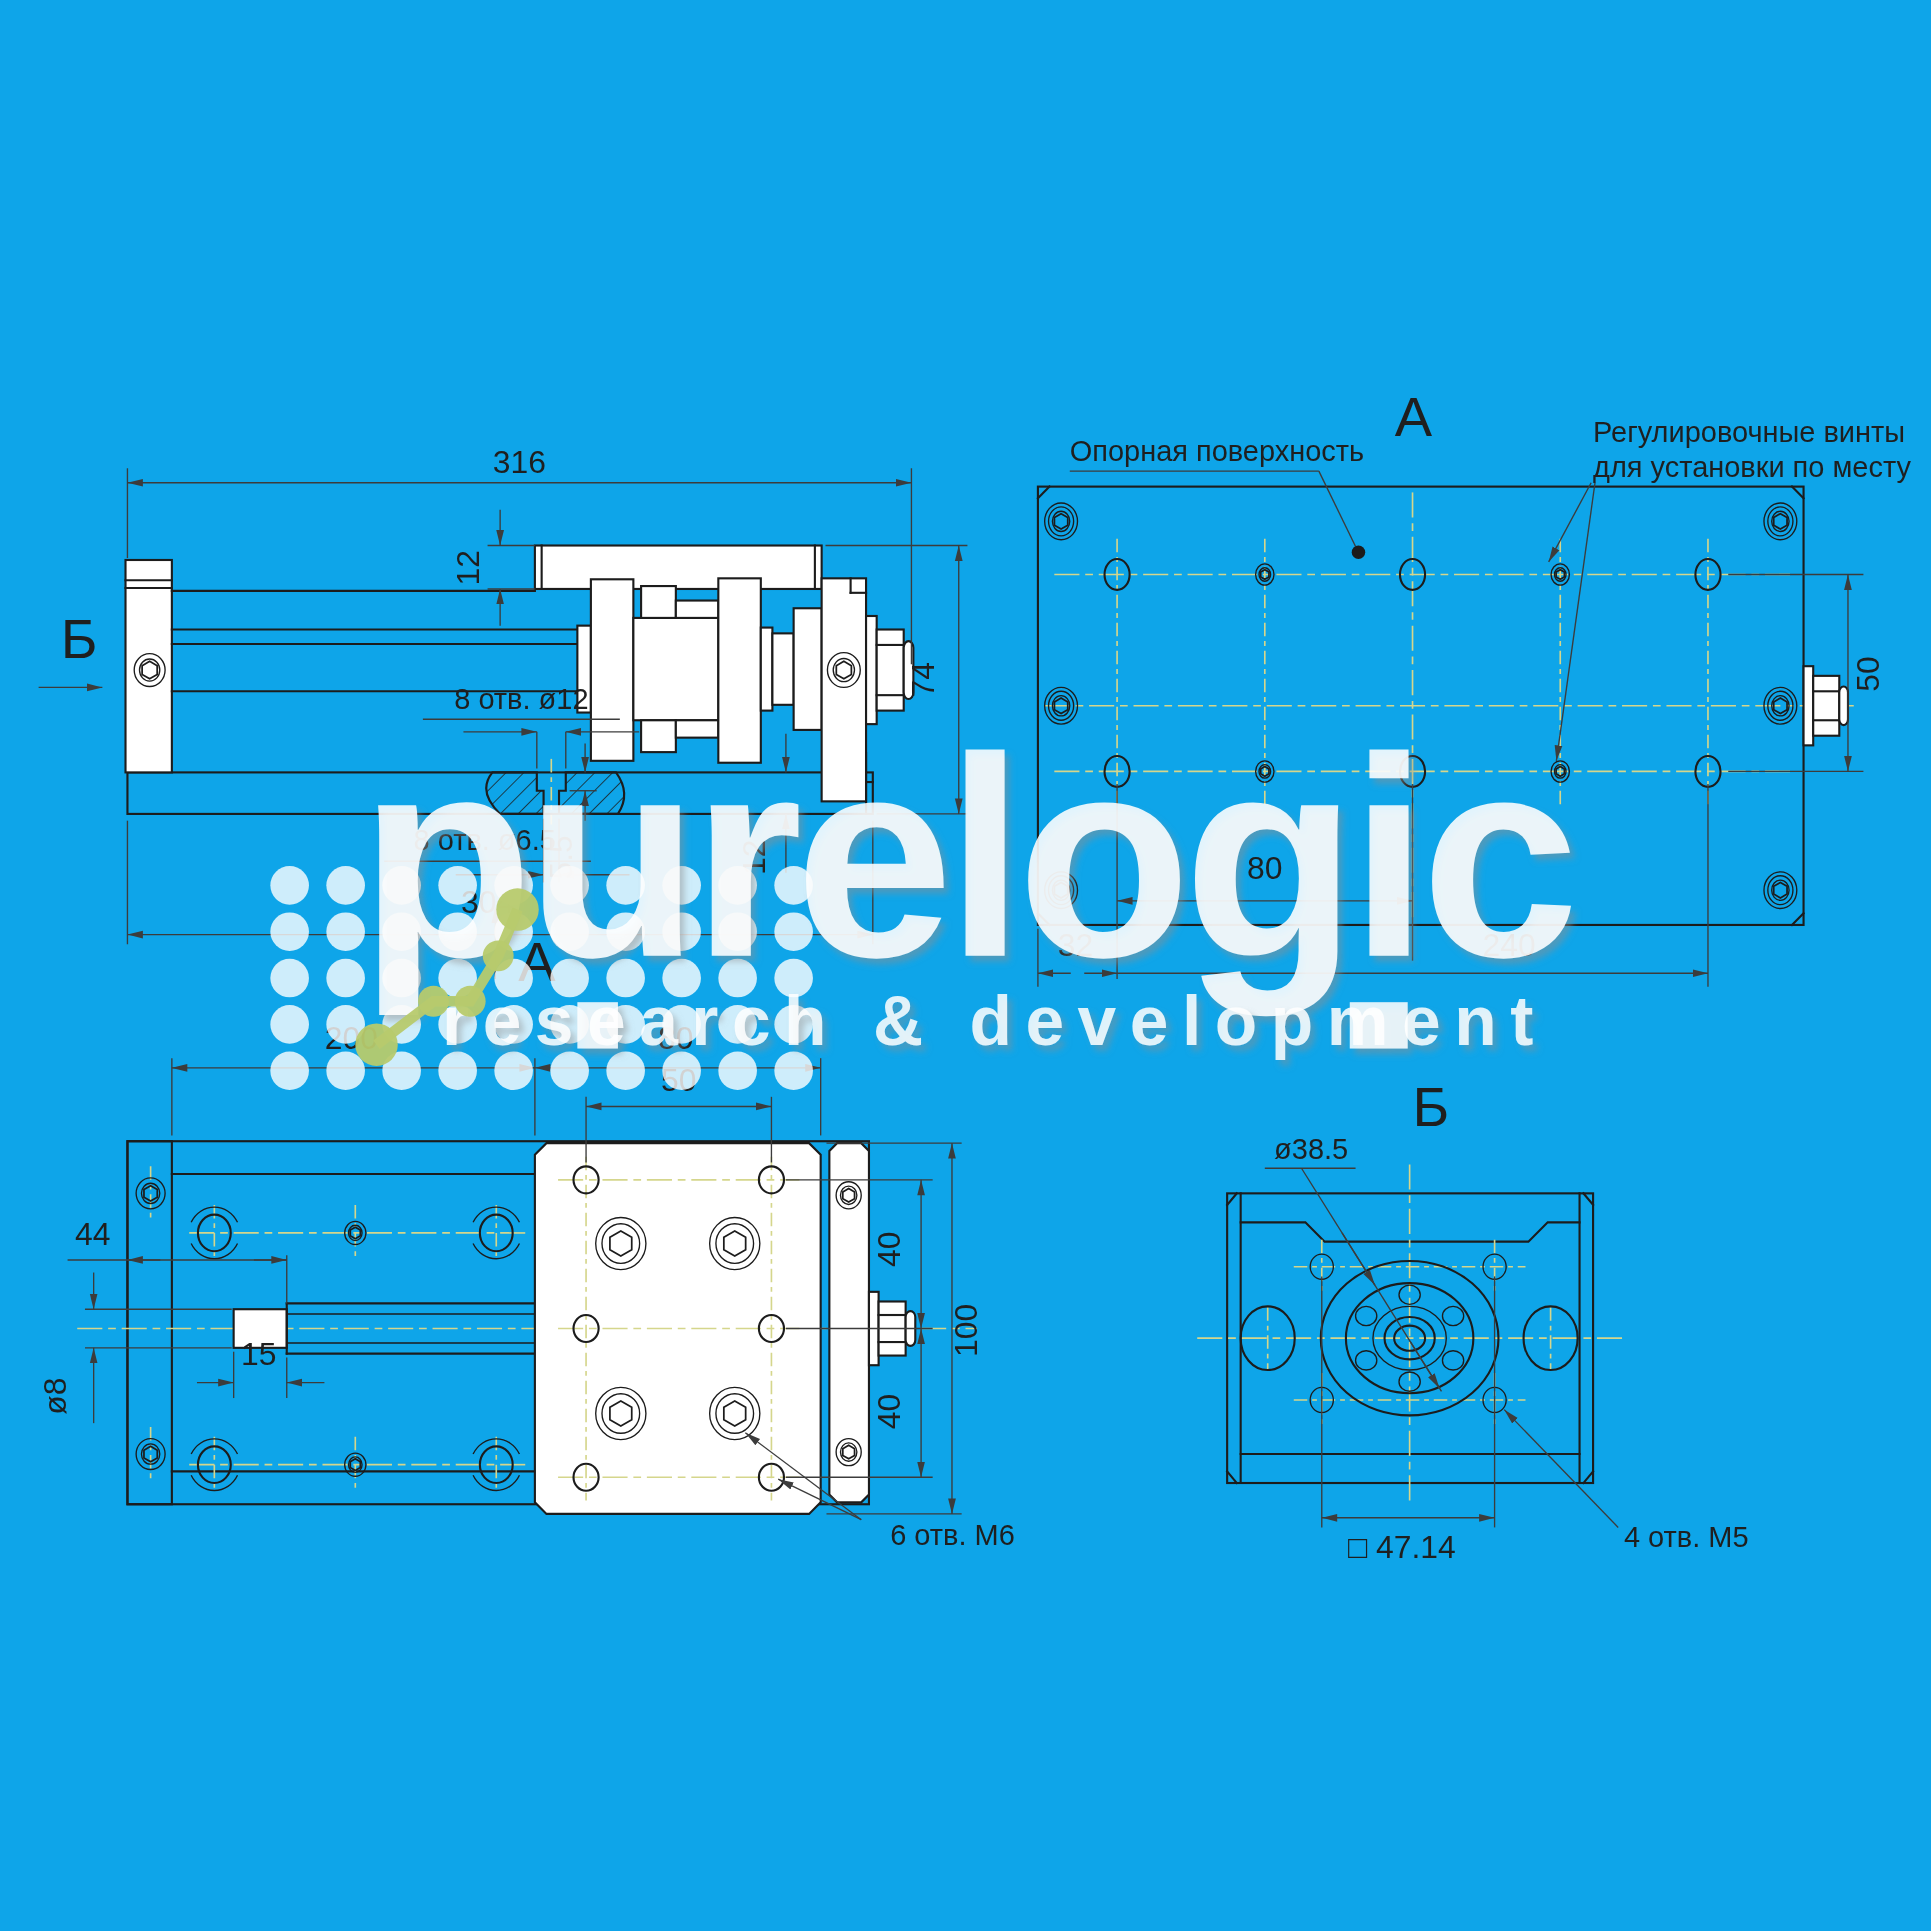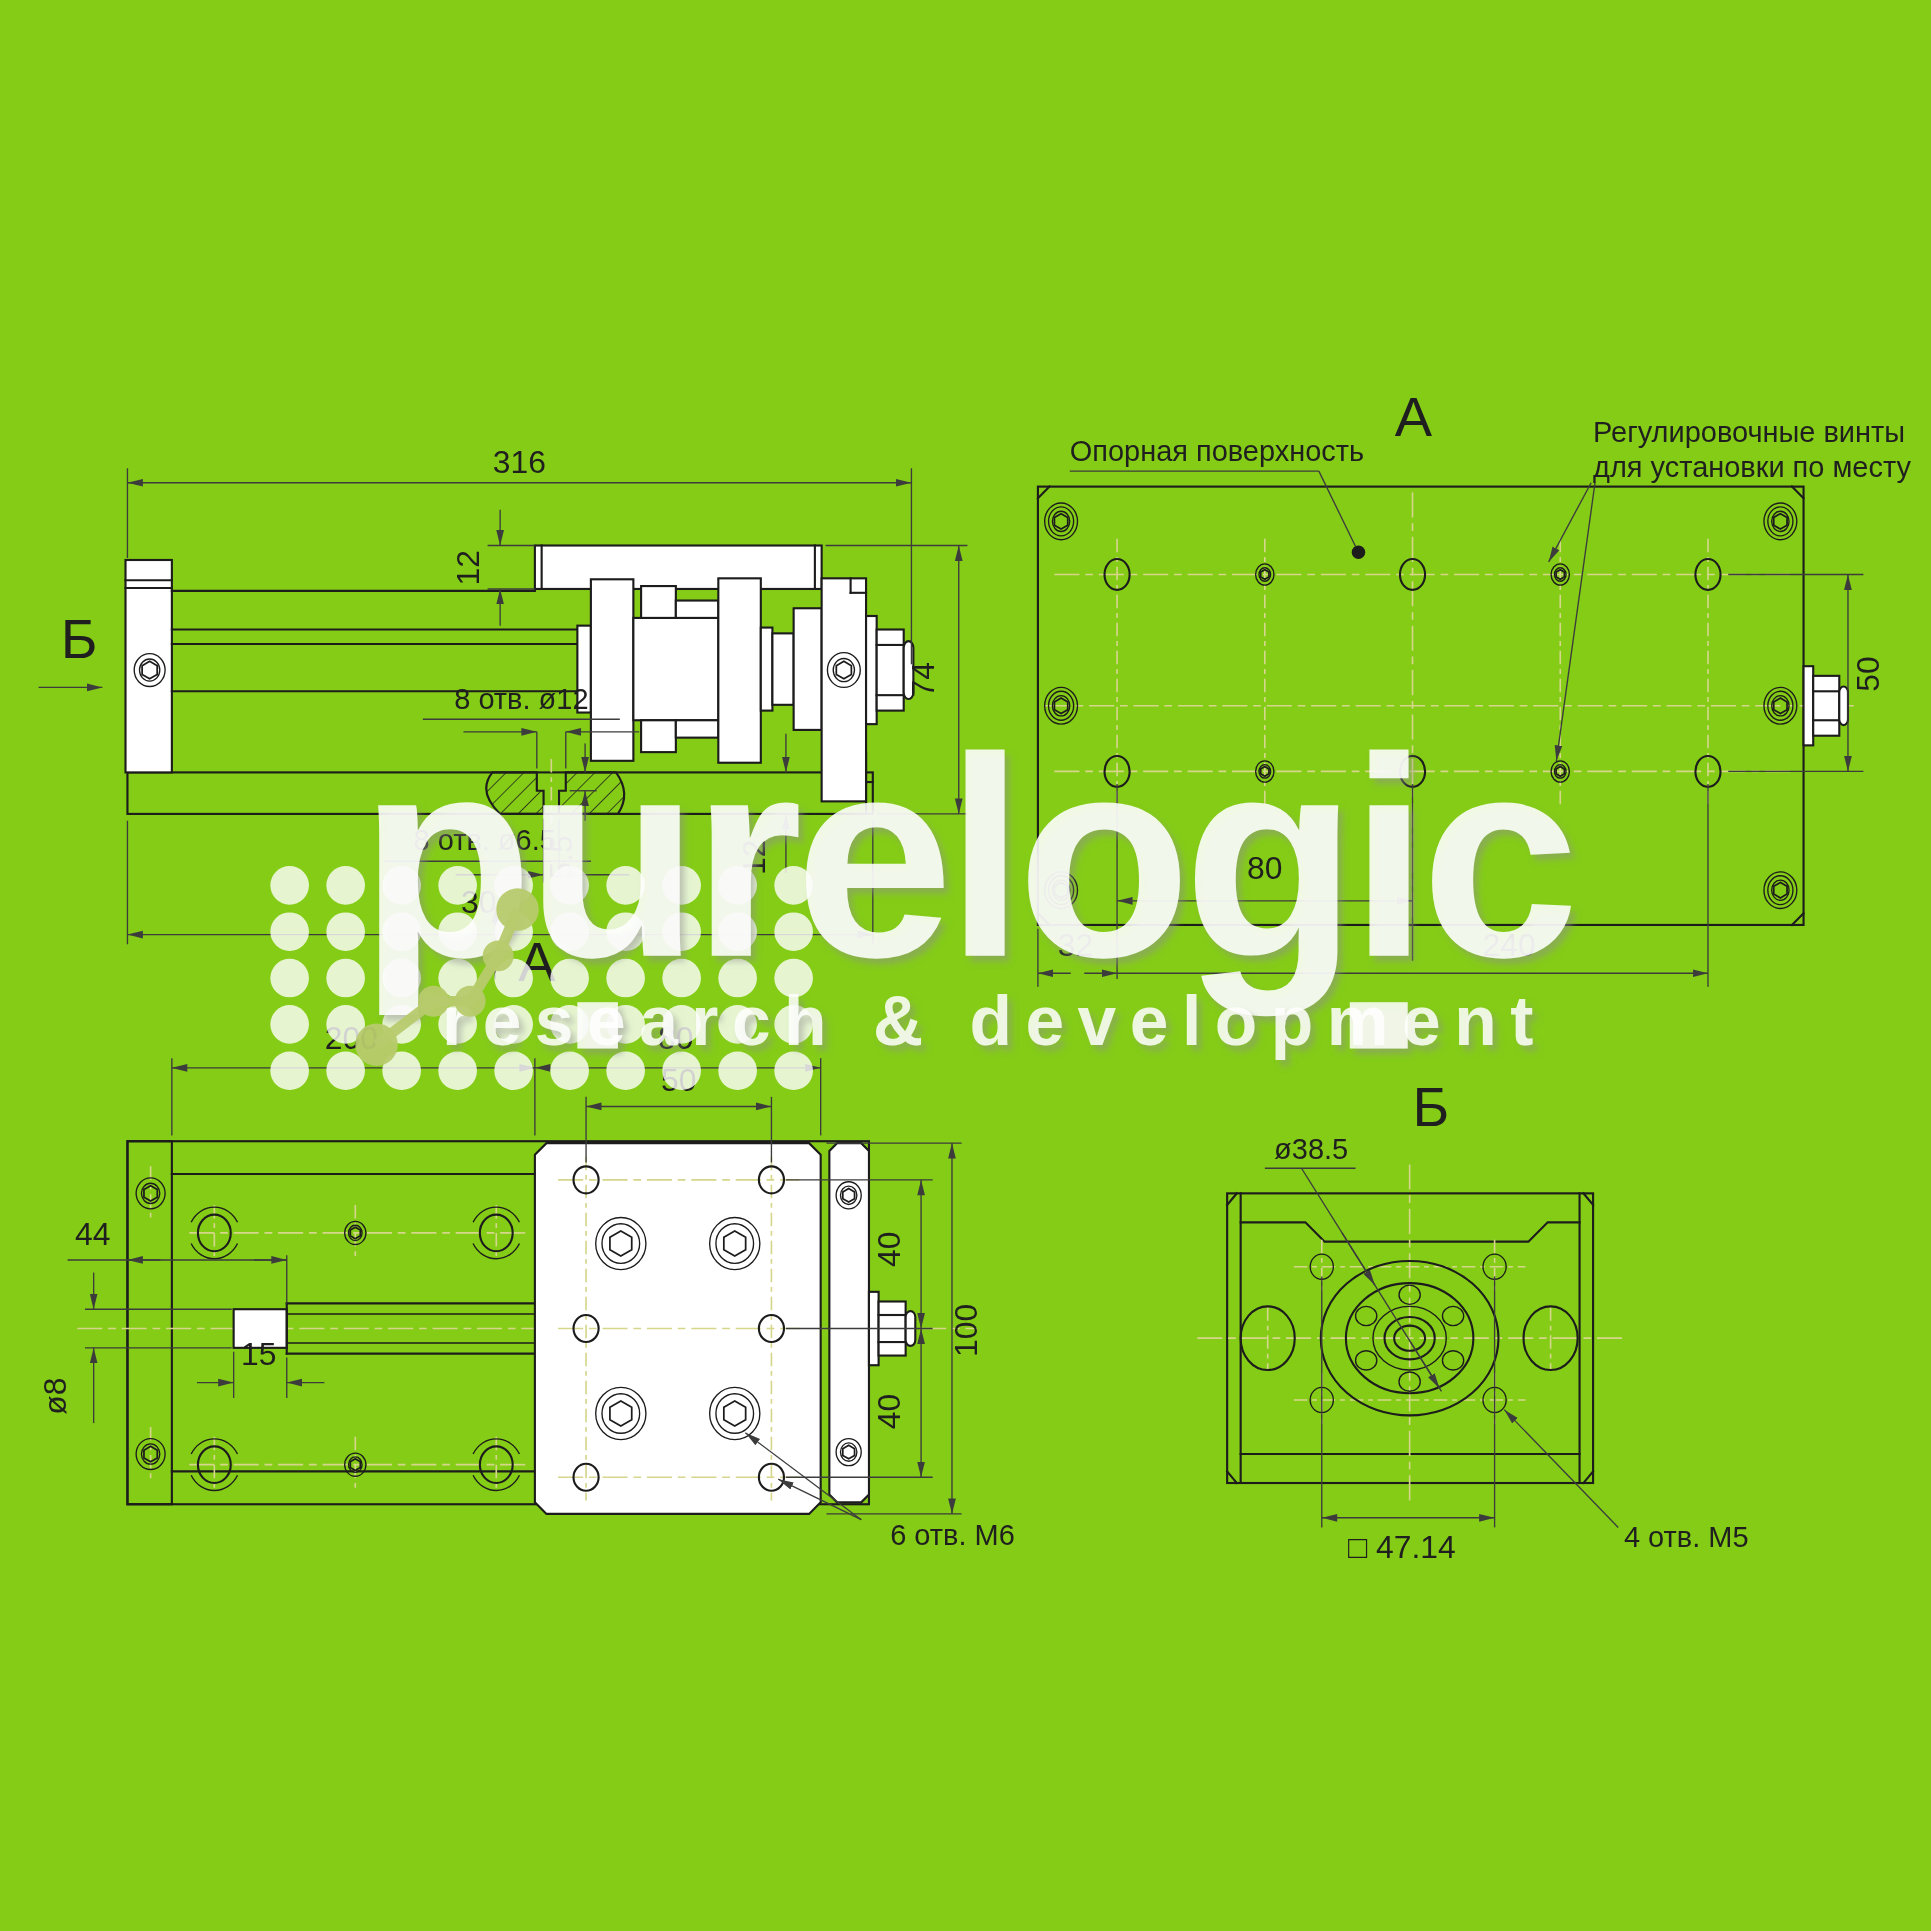--- a/index.html
+++ b/index.html
@@ -1,16 +1,16 @@
 <!DOCTYPE html>
 <html><head>
 <meta charset="utf-8">
 <style>
   html,body{margin:0;padding:0;background:#ffffff;}
-  .page{width:1931px;height:1931px;position:relative;background:#84cc16;overflow:hidden;}
+  .page{width:1931px;height:1931px;position:relative;background:#0ea5e9;overflow:hidden;}
   svg{display:block;}
   svg text{font-family:"Liberation Sans","DejaVu Sans",sans-serif;fill:#1f1f1f;}
   .ln{fill:none;stroke:#1c1c1c;stroke-width:2.2;stroke-linecap:square;}
   .lnf{fill:#ffffff;stroke:#1c1c1c;stroke-width:2.2;}
   .thin{fill:none;stroke:#1c1c1c;stroke-width:1.4;}
   .dm{fill:none;stroke:#3c3c3c;stroke-width:1.4;}
   .cl{fill:none;stroke:#d5d68c;stroke-width:1.7;stroke-dasharray:26 6 8 6;}
   .cls{fill:none;stroke:#d5d68c;stroke-width:1.7;stroke-dasharray:14 5 5 5;}
   .hx{fill:none;stroke:#1c1c1c;stroke-width:1.8;}
   .d{font-size:33px;}

